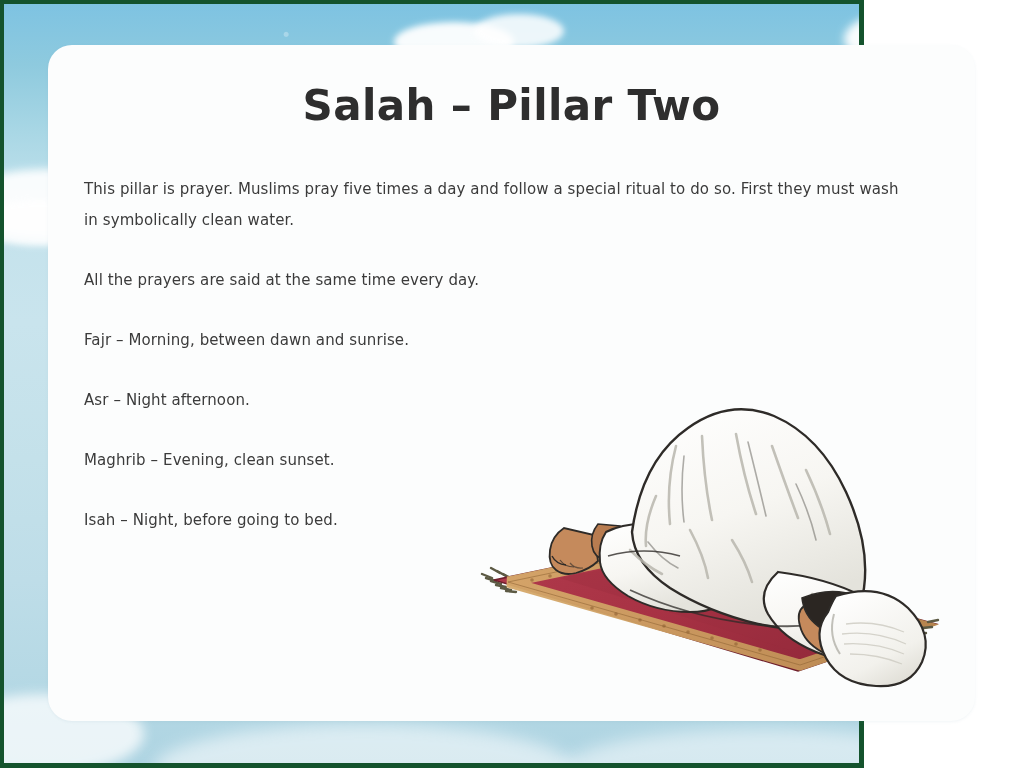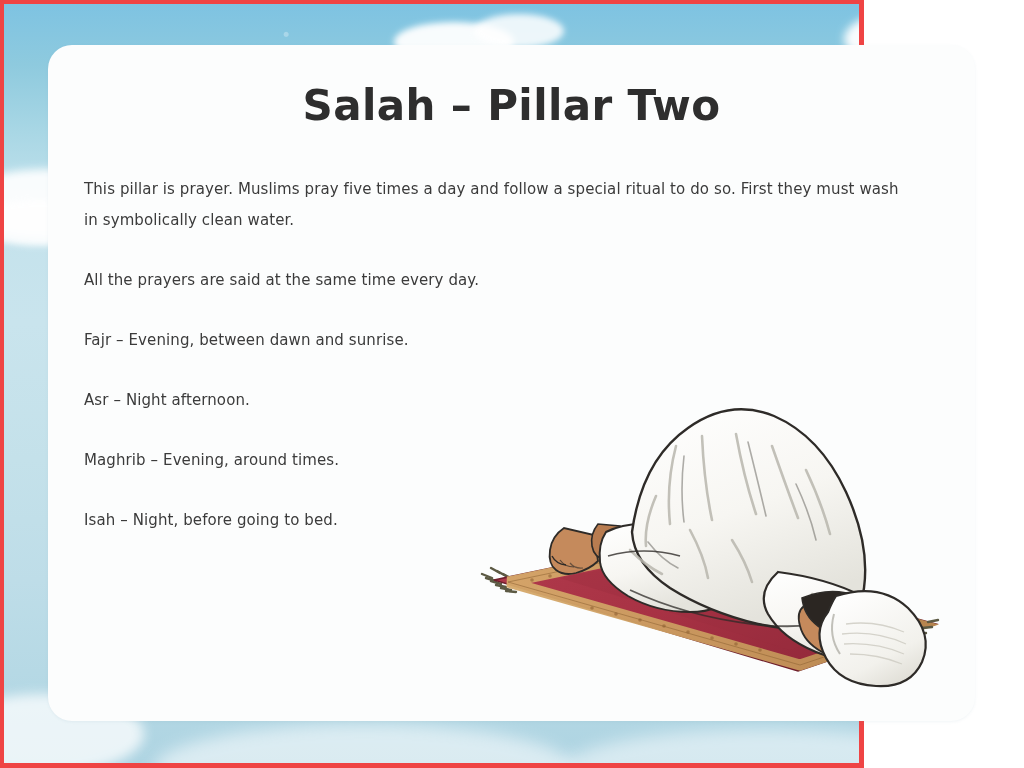--- a/index.html
+++ b/index.html
@@ -7,21 +7,21 @@
   html, body {
     width:1024px; height:768px;
     overflow:hidden;
     font-family:"DejaVu Sans", sans-serif;
   }
 
   
   .slide {
     position:relative;
     width:864px; height:768px;
-    background:#ef4444;
+    background:#14532d;
     padding:4px 5px 5px 4px;
   }
 
   
   .sky {
     position:absolute;
     left:4px; top:4px; right:5px; bottom:5px;
     background:
       linear-gradient(180deg,
         #7ec3e2 0%,
@@ -154,23 +154,23 @@
     <div class="cloud cl-b-2"></div>
   </div>
 
   <div class="card">
 
     <h1 class="title">Salah – Pillar Two</h1>
 
     <div class="body-block">
       <p class="para">This pillar is prayer. Muslims pray five times a day and follow a special ritual to do so. First they must wash in symbolically clean water.</p>
       <p class="para tight">All the prayers are said at the same time every day.</p>
-      <p class="para tight">Fajr – Evening, between dawn and sunrise.</p>
+      <p class="para tight">Fajr – Morning, between dawn and sunrise.</p>
       <p class="para tight">Asr – Night afternoon.</p>
-      <p class="para tight">Maghrib – Evening, around times.</p>
+      <p class="para tight">Maghrib – Evening, clean sunset.</p>
       <p class="para tight">Isah – Night, before going to bed.</p>
     </div>
 
     <div class="illus">
       <svg viewBox="0 0 460 300" xmlns="http://www.w3.org/2000/svg">
         <defs>
           <linearGradient id="robeG" x1="0" y1="0" x2="0.4" y2="1">
             <stop offset="0%" stop-color="#ffffff"></stop>
             <stop offset="55%" stop-color="#f7f6f2"></stop>
             <stop offset="100%" stop-color="#e4e3dc"></stop>

